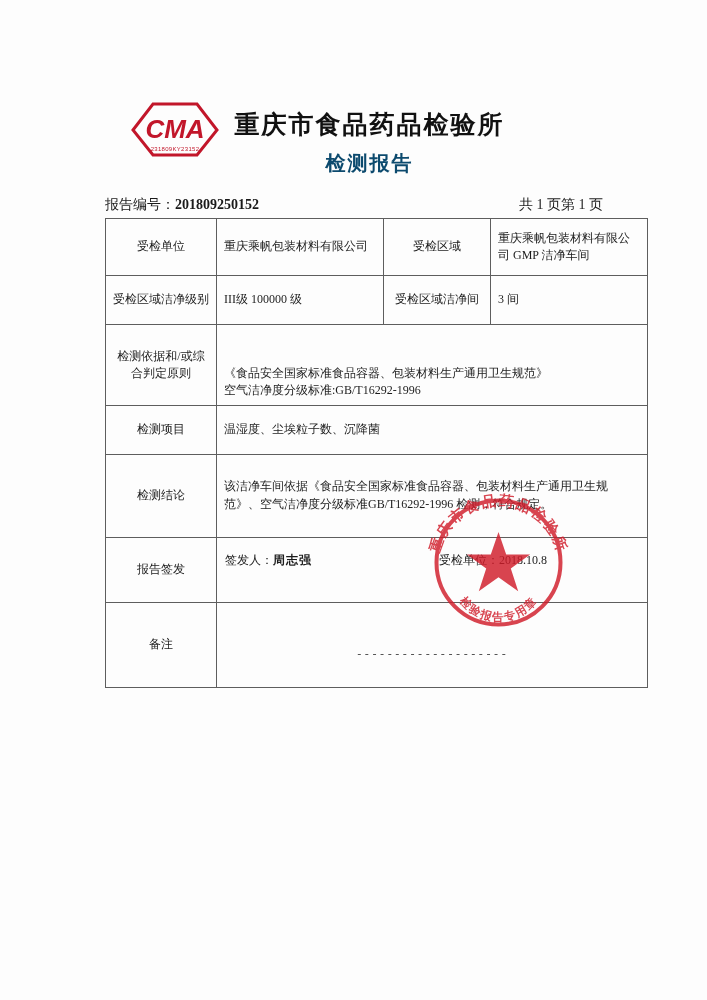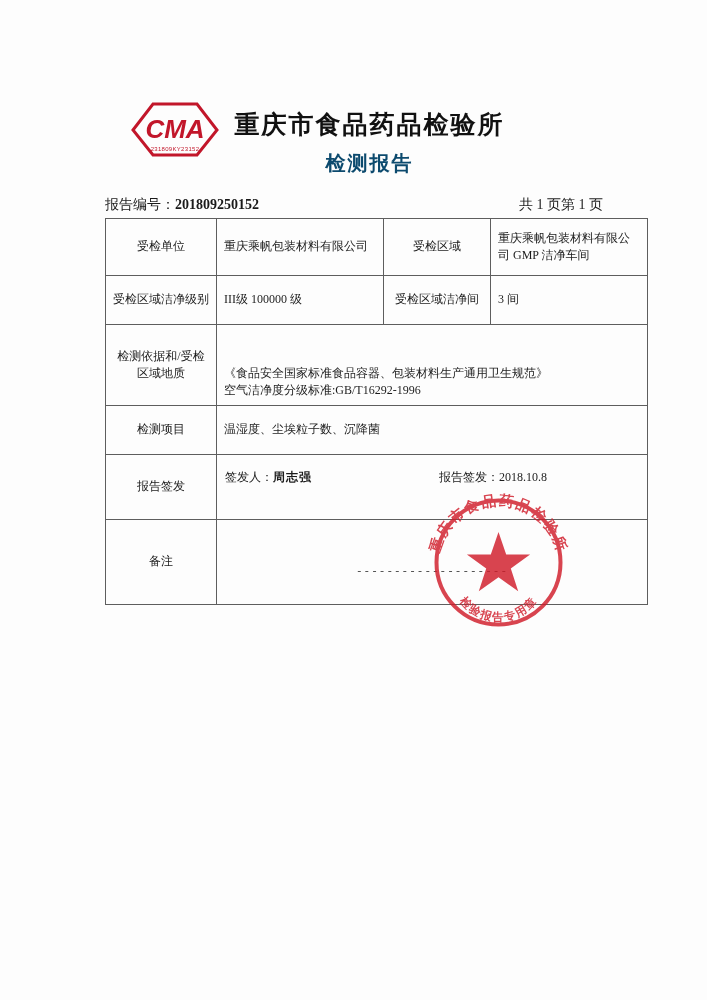--- a/index.html
+++ b/index.html
@@ -203,38 +203,42 @@
         <td class="lbl-b">受检区域</td>
         <td class="val-b">重庆乘帆包装材料有限公司 GMP 洁净车间</td>
       </tr>
       <tr class="row-h-3">
         <td class="lbl">受检区域洁净级别</td>
         <td class="val-a">III级  100000 级</td>
         <td class="lbl-b">受检区域洁净间</td>
         <td class="val-b">3 间</td>
       </tr>
       <tr class="row-basis">
-        <td class="lbl">检测依据和/受检区域地质</td>
+        <td class="lbl">检测依据和/或综合判定原则</td>
         <td class="full-val" colspan="3">
           <span class="basis-l1">《食品安全国家标准食品容器、包装材料生产通用卫生规范》</span>
           <span class="basis-l2">空气洁净度分级标准:GB/T16292-1996</span>
         </td>
       </tr>
       <tr class="row-items">
         <td class="lbl">检测项目</td>
         <td class="full-val" colspan="3">温湿度、尘埃粒子数、沉降菌</td>
+      </tr>
+      <tr class="row-concl">
+        <td class="lbl">检测结论</td>
+        <td class="full-val" colspan="3">该洁净车间依据《食品安全国家标准食品容器、包装材料生产通用卫生规范》、空气洁净度分级标准GB/T16292-1996 检测，符合规定。</td>
       </tr>
       <tr class="row-sign">
         <td class="lbl">报告签发</td>
         <td class="sign-cell" colspan="3">
           <span class="sign-person">
             <span>签发人：</span><span class="name">周志强</span>
           </span>
           <span class="sign-date">
-            <span>报告签发：</span><span>2018.10.8</span>
+            <span>受检单位：</span><span>2018.10.8</span>
           </span>
         </td>
       </tr>
       <tr class="row-note">
         <td class="lbl">备注</td>
         <td colspan="3">
           <span class="note-dashes">--------------------</span>
         </td>
       </tr>
     </tbody>

